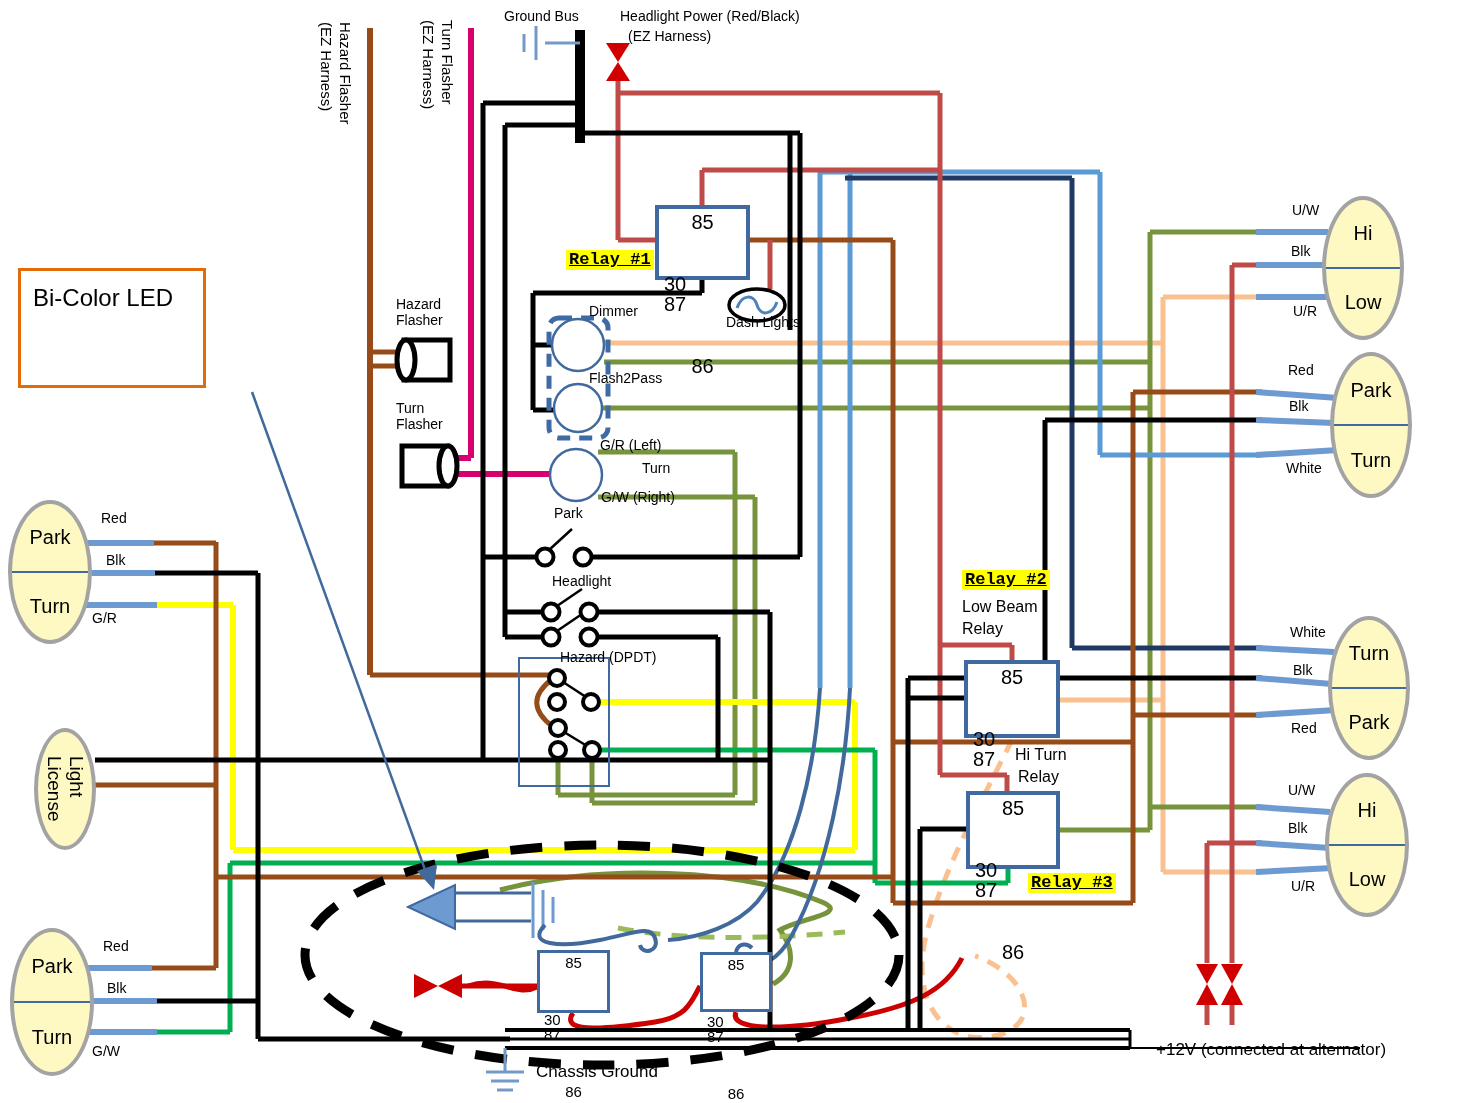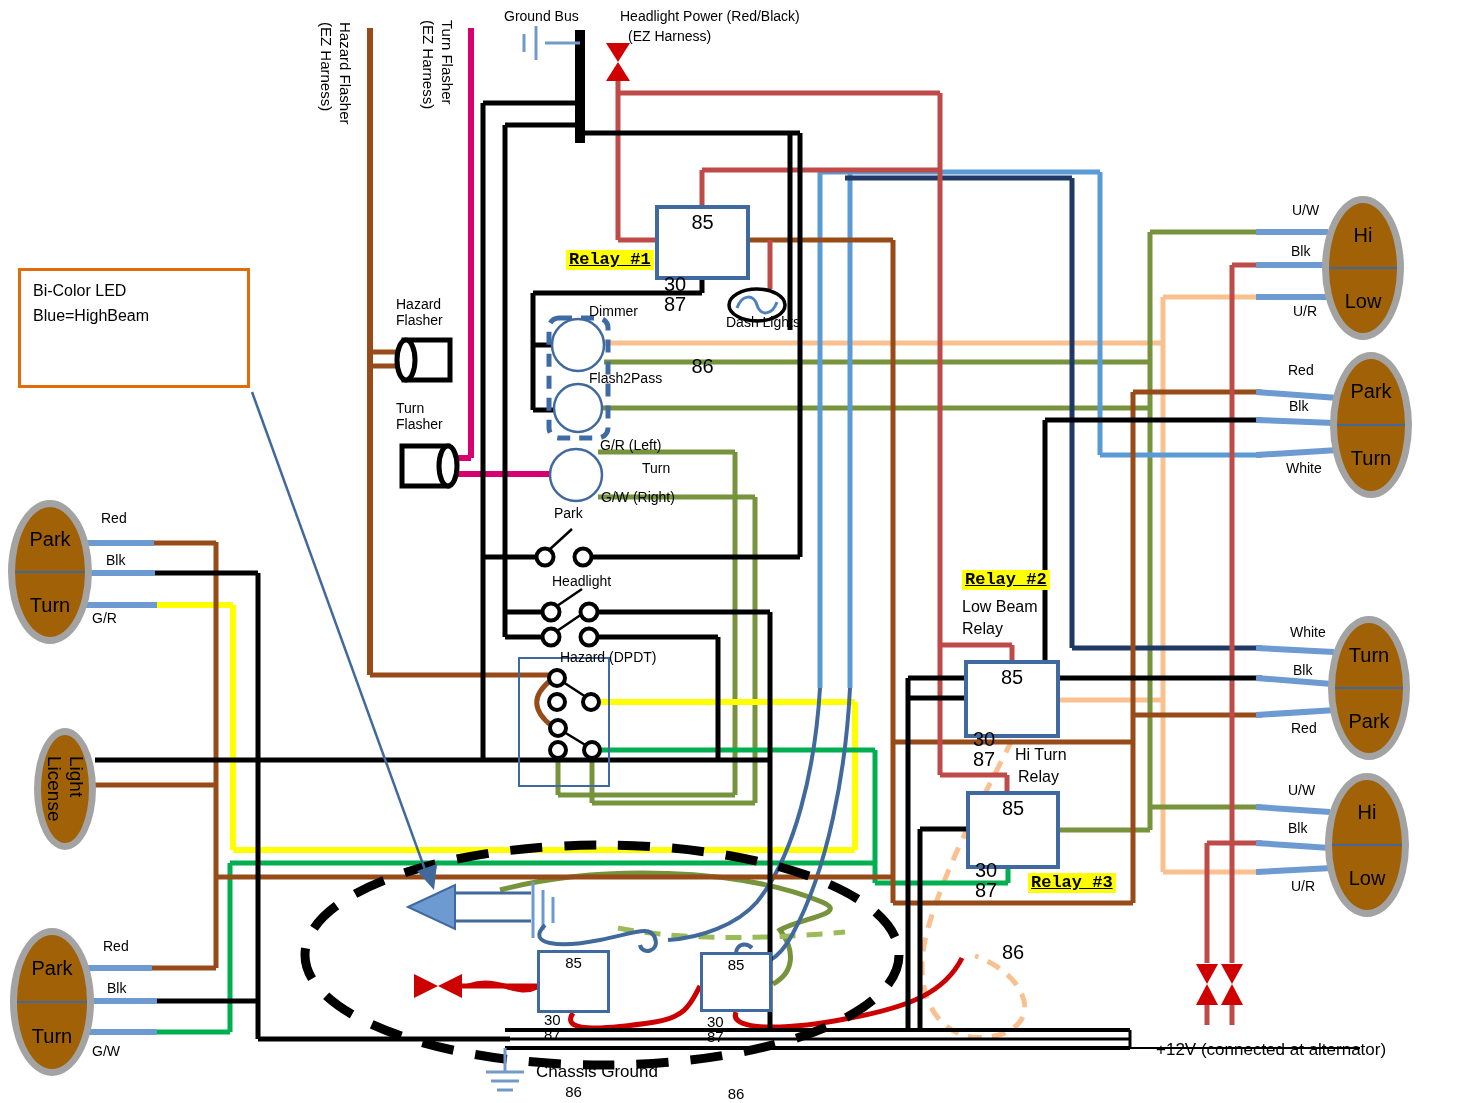--- a/index.html
+++ b/index.html
@@ -6,30 +6,30 @@
   #stage{position:relative;width:1464px;height:1103px;background:#fff;overflow:hidden;
          font-family:"Liberation Sans",sans-serif;color:#000;}
   #wires{position:absolute;left:0;top:0;z-index:1;}
   .lbl{position:absolute;z-index:3;font-size:14px;line-height:1.15;white-space:nowrap;}
   .lbl17{font-size:17px;}
   .lbl16{font-size:16px;}
   .ylabel{background:#FFFF00;font-weight:700;text-decoration:underline;font-size:17px;padding:0 3px;font-family:Liberation Mono, monospace;}
   .ctr{text-align:left;}
   .vrl{position:absolute;z-index:3;writing-mode:vertical-rl;font-size:15px;line-height:1.25;}
   .vlr{writing-mode:vertical-lr;line-height:1.15;}
-  .note-box{position:absolute;left:18px;top:268px;width:232px;height:120px;z-index:3;
-            border:3px solid #E36C0A;background:#fff;font-size:16px;line-height:1.55;
+  .note-box{position:absolute;left:18px;top:268px;width:188px;height:120px;z-index:3;
+            border:3px solid #E36C0A;background:#fff;font-size:24px;line-height:1.55;
             padding:8px 0 0 12px;box-sizing:border-box;}
   .relay{position:absolute;z-index:2;display:flex;flex-direction:column;justify-content:space-between;
          border:4px solid #40699F;background:#fff;font-size:20px;line-height:1;
          padding:3px 5px;box-sizing:border-box;gap:42px;}
   .relay.sm{font-size:15px;border-width:3px;padding:2px 4px;}
   .r-row.c{text-align:center;}
   .r-row.sb{display:flex;justify-content:space-between;flex-direction:column;}
-  .lamp{position:absolute;z-index:2;border:7px solid #a3a3a3;border-radius:50%;background:#a16207;
+  .lamp{position:absolute;z-index:2;border:4px solid #a3a3a3;border-radius:50%;background:#fef9c3;
         display:flex;flex-direction:column;box-sizing:border-box;font-size:20px;overflow:hidden;}
   .lamp-half{flex:1;display:flex;align-items:center;justify-content:center;}
   .lamp-div{height:0;border-top:2px solid #40699F;}
   .lamp.license{align-items:center;justify-content:center;flex-direction:row;font-size:19px;}
 </style>
 </head>
 <body>
 
 <div id="stage">
 
@@ -319,21 +319,20 @@
   <div>Hazard Flasher</div>
   <div>(EZ Harness)</div>
 </div>
 <div class="vrl" style="left:418px;top:20px">
   <div>Turn Flasher</div>
   <div>(EZ Harness)</div>
 </div>
 
 <div class="note-box">
   <div>Bi-Color LED</div>
-  <div>Blue=HighBeam</div>
 </div>
 
 <div class="lbl ylabel" style="left:566px;top:250px">Relay #1</div>
 <div class="lbl ylabel" style="left:962px;top:570px">Relay #2</div>
 <div class="lbl lbl16" style="left:962px;top:598px">Low Beam</div>
 <div class="lbl lbl16" style="left:962px;top:620px">Relay</div>
 <div class="lbl lbl16" style="left:1015px;top:746px">Hi Turn</div>
 <div class="lbl lbl16" style="left:1018px;top:768px">Relay</div>
 <div class="lbl ylabel" style="left:1028px;top:873px">Relay #3</div>
 

